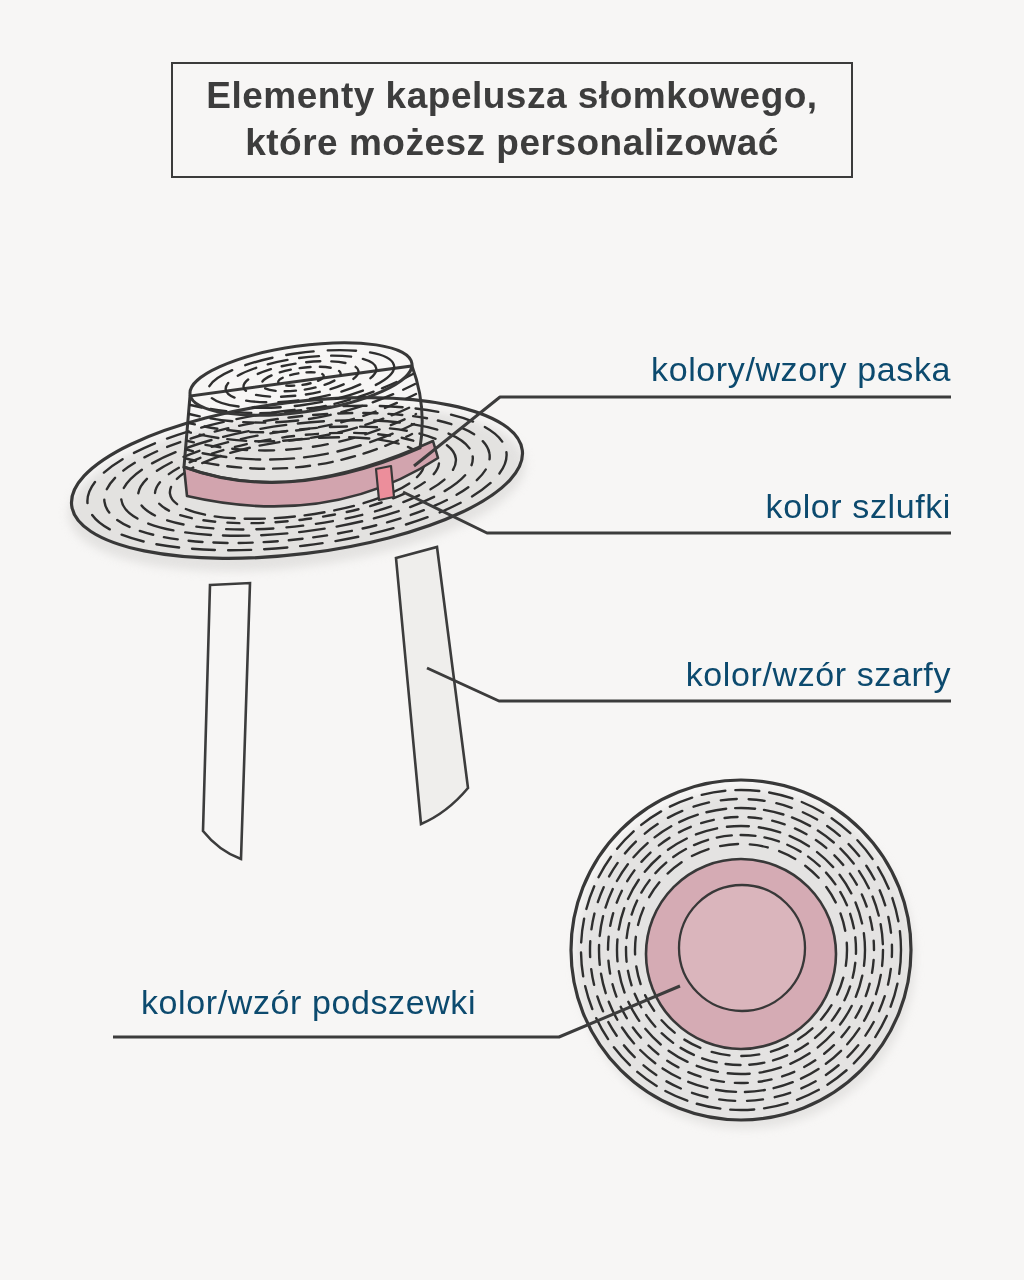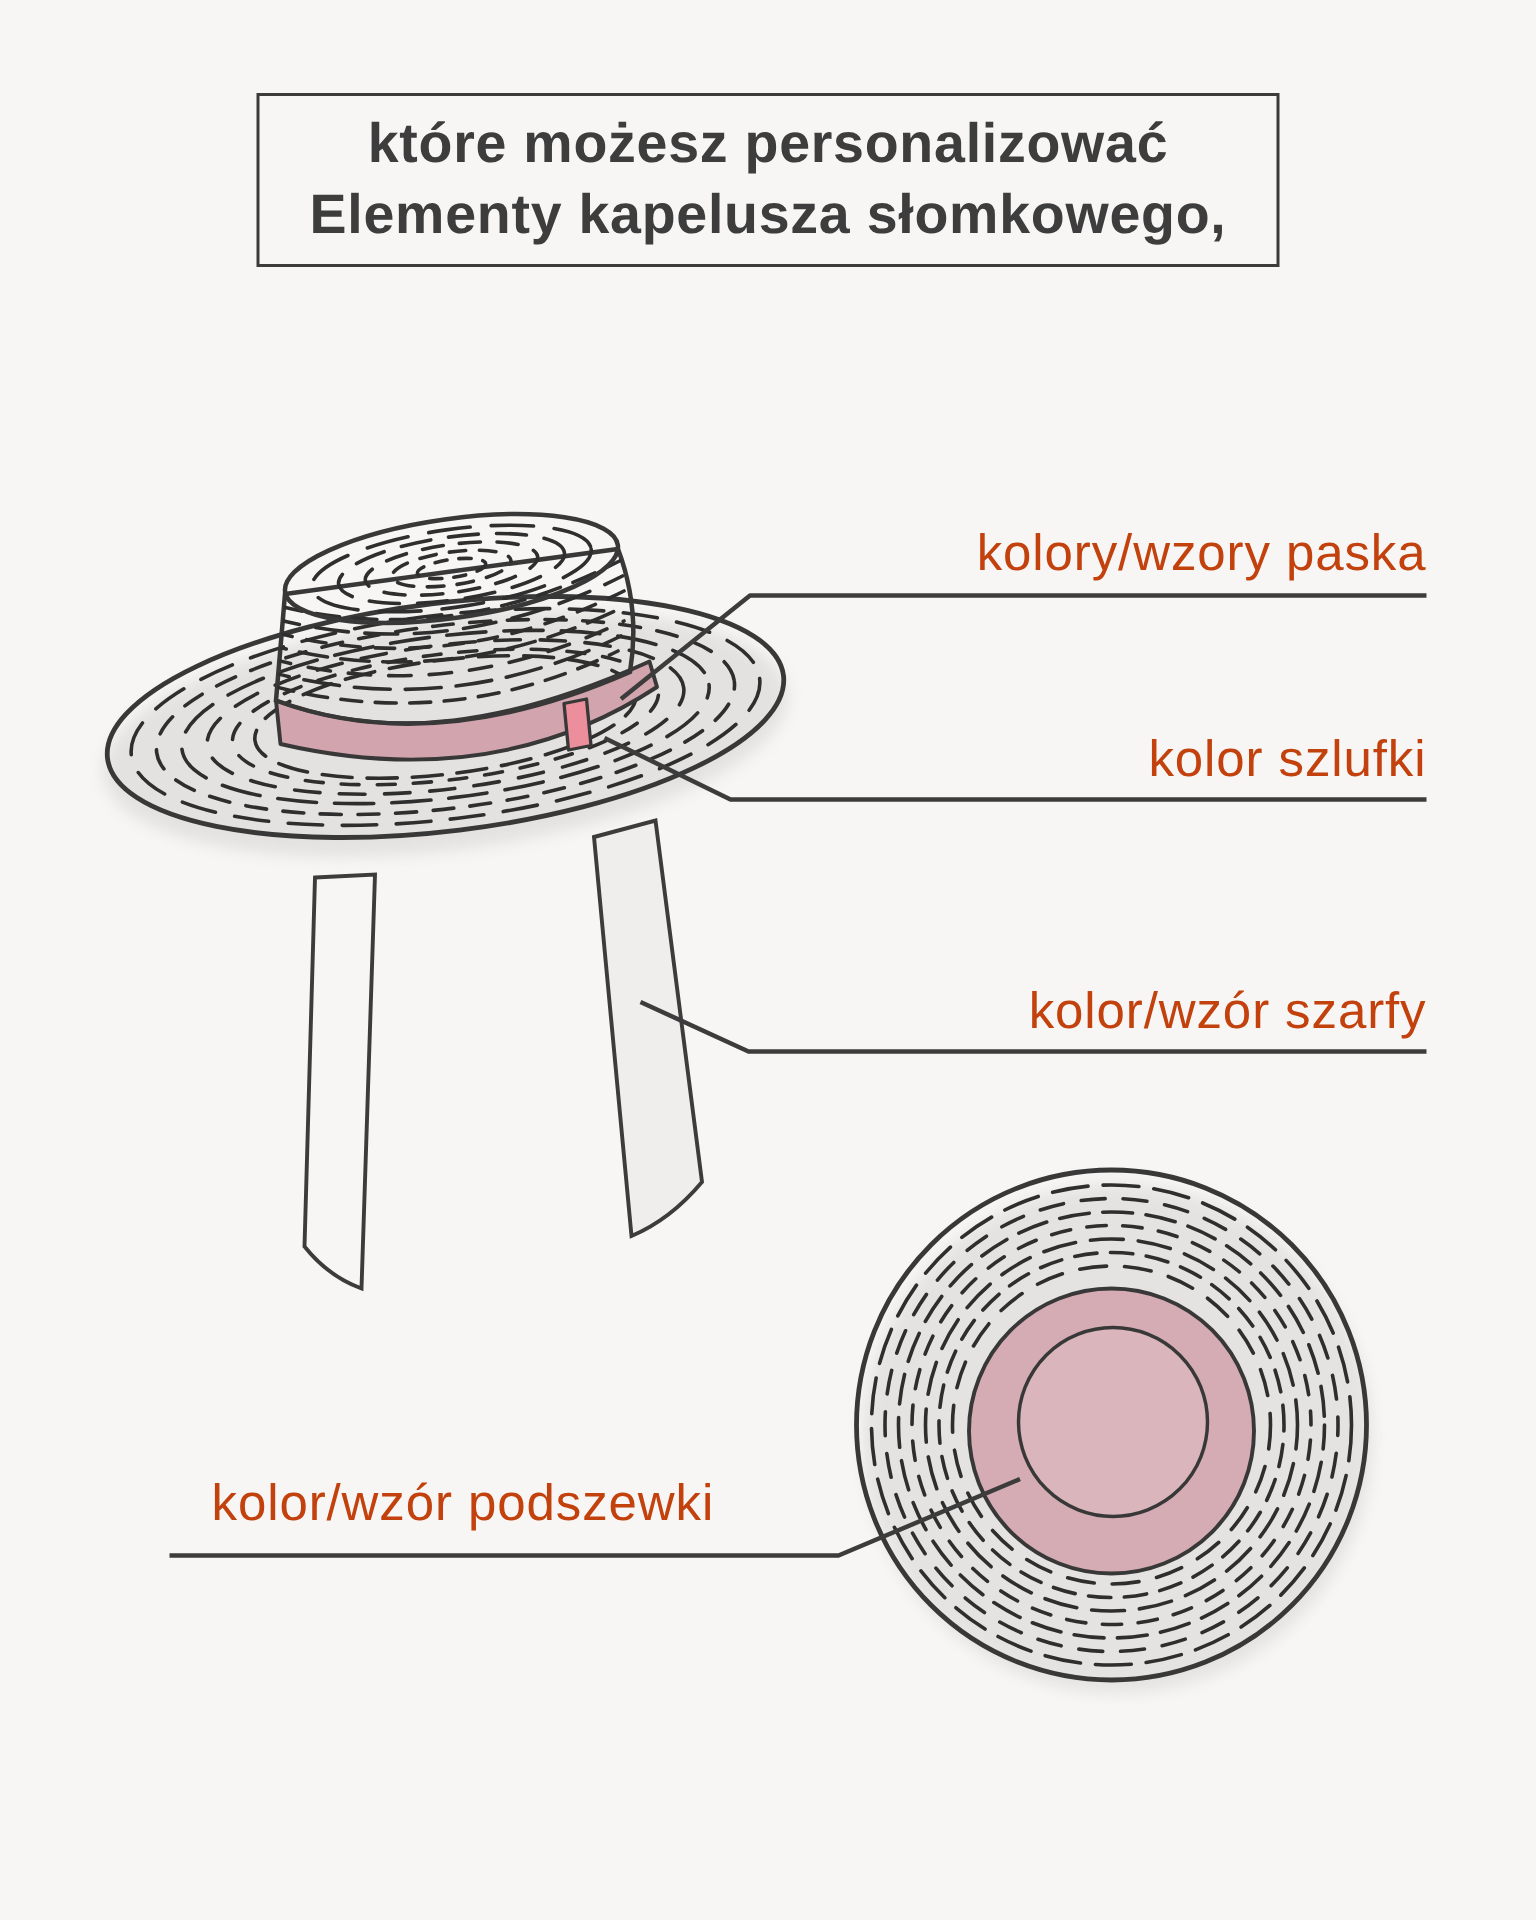--- a/index.html
+++ b/index.html
@@ -17,21 +17,21 @@
   .leader{fill:none;stroke:#3c3c3c;stroke-width:3;stroke-linejoin:round;stroke-linecap:butt;}
   
   .title-box{
     position:absolute;left:171px;top:62px;width:678px;height:112px;
     border:2.5px solid #3b3b3b;background:transparent;
     display:flex;flex-direction:column;justify-content:center;align-items:center;
     text-align:center;color:#3d3d3d;font-weight:700;font-size:37px;
     line-height:1.26;letter-spacing:.5px;
   }
   .diagram-label{
-    position:absolute;color:#c2410c;font-size:34px;font-weight:400;
+    position:absolute;color:#0c4a6e;font-size:34px;font-weight:400;
     letter-spacing:.6px;white-space:nowrap;line-height:1;
   }
   .lbl-right{text-align:right;}
 </style>
 </head>
 <body>
 
 <div class="stage">
 
   <svg class="illo" width="1024" height="1280" viewBox="0 0 1024 1280">
@@ -111,22 +111,22 @@
 
     <g stroke="#3c3c3c">
       <path class="leader" d="M414,466 L500,397 L951,397"></path>
       <path class="leader" d="M403,492 L487,533 L951,533"></path>
       <path class="leader" d="M427,668 L499,701 L951,701"></path>
       <path class="leader" d="M680,986 L559,1037 L113,1037"></path>
     </g>
   </svg>
 
   <div class="title-box">
+    <div>Elementy kapelusza słomkowego,</div>
     <div>które możesz personalizować</div>
-    <div>Elementy kapelusza słomkowego,</div>
   </div>
 
   <div class="diagram-label lbl-right" style="right:73px;top:352px;">kolory/wzory paska</div>
 
   <div class="diagram-label lbl-right" style="right:73px;top:489px;">kolor szlufki</div>
 
   <div class="diagram-label lbl-right" style="right:73px;top:657px;">kolor/wzór szarfy</div>
 
   <div class="diagram-label" style="left:113px;top:985px;margin-left:28px;">kolor/wzór podszewki</div>
 

